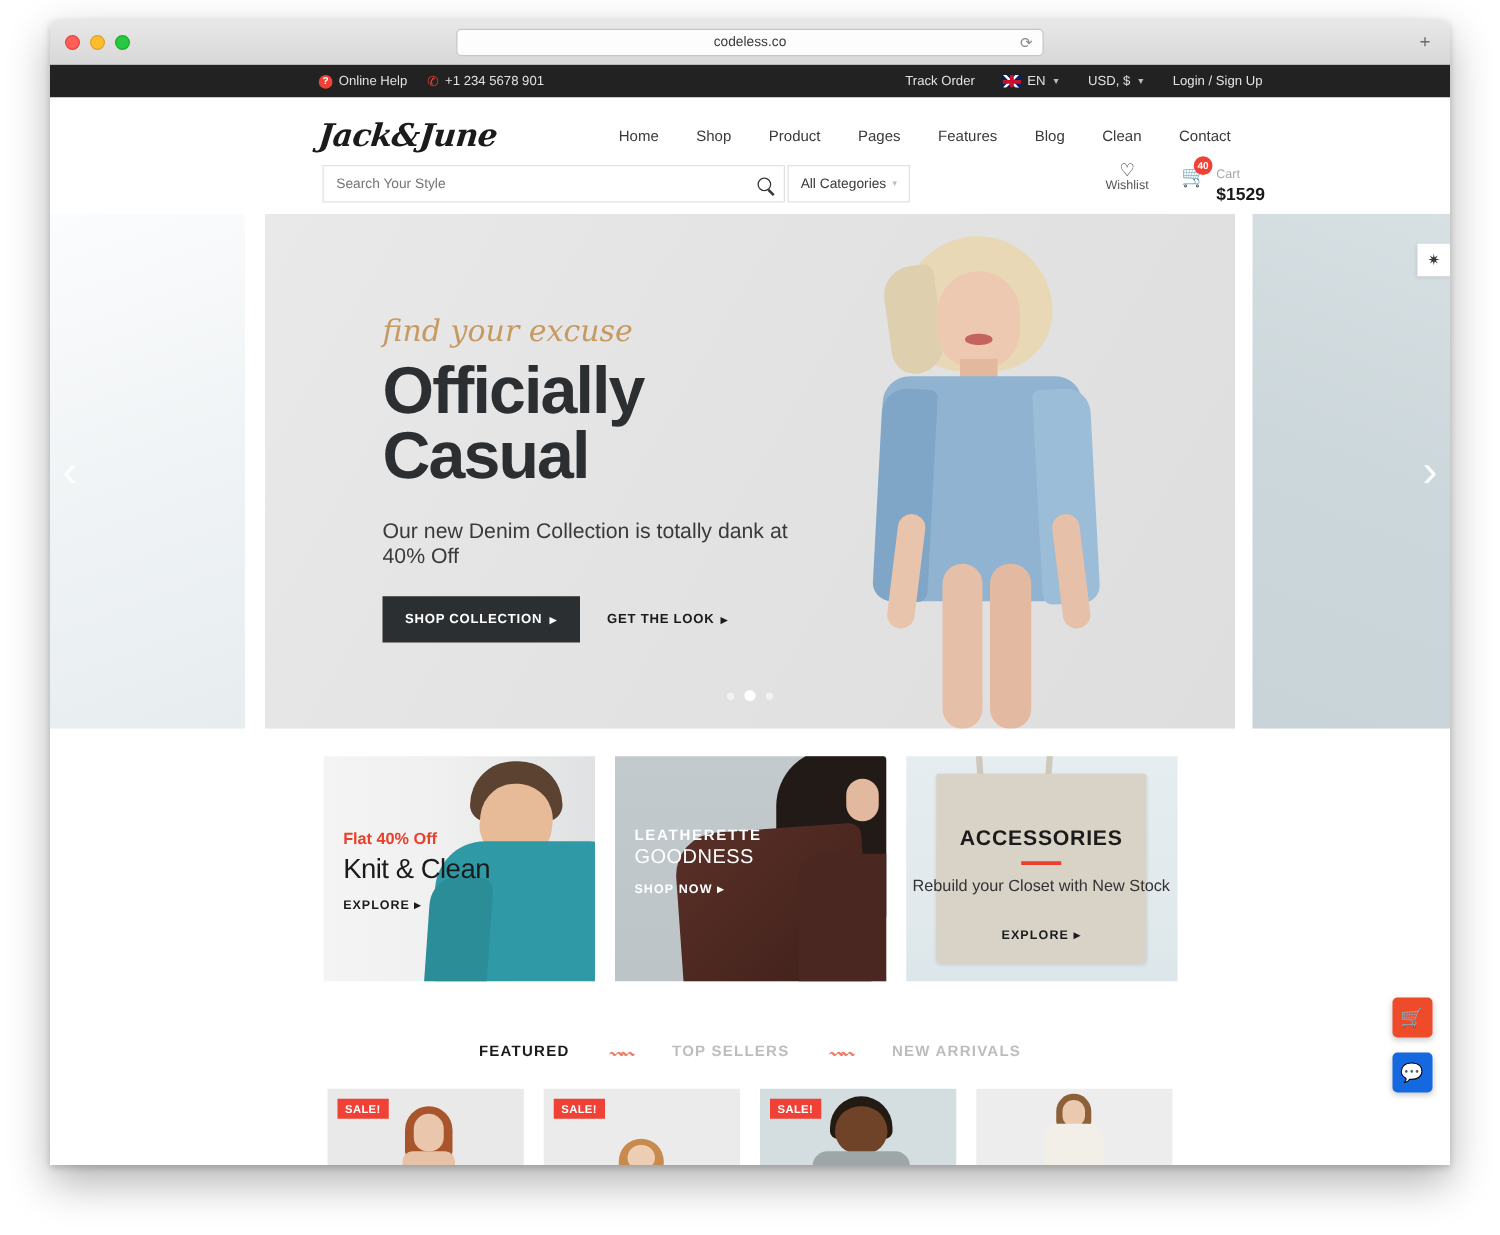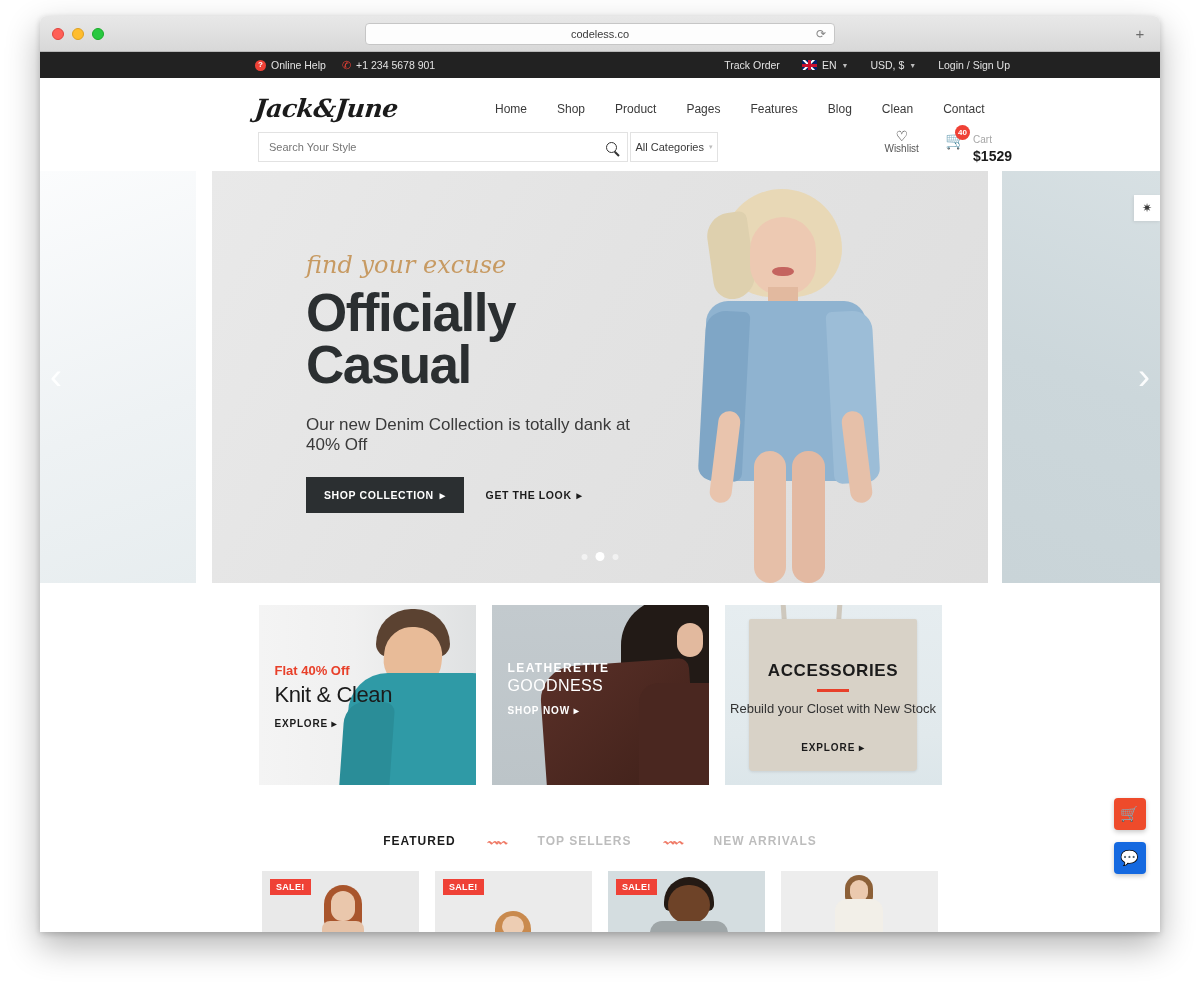--- a/index.html
+++ b/index.html
@@ -109,21 +109,21 @@
   }
   .mag {
     width: 11px; height: 11px; border: 1.6px solid #333; border-radius: 50%;
     position: relative; margin-left: 6px; flex: none;
   }
   .mag:after {
     content: ""; position: absolute; right: -4px; bottom: -3px;
     width: 6px; height: 1.6px; background: #333; transform: rotate(45deg);
   }
   .categories {
-    position: absolute; left: 590px; top: 0; width: 88px; height: 30px;
+    position: absolute; left: 590px; top: 0; width: 98px; height: 30px;
     border: 1px solid #e2e2e2; background: #fff;
     display: flex; align-items: center; justify-content: center; gap: 5px;
     font-size: 11px; color: #3a3a3a;
   }
   .util { position: absolute; right: 148px; top: -3px; display: flex; gap: 26px; align-items: flex-start; }
   .wishlist { text-align: center; font-size: 10px; color: #555; }
   .heart { font-size: 14px; color: #222; line-height: 14px; }
   .cartwrap { display: flex; align-items: flex-start; gap: 7px; position: relative; }
   .carticon { font-size: 17px; color: #222; line-height: 1; position: relative; top: 3px; }
   .badge {

